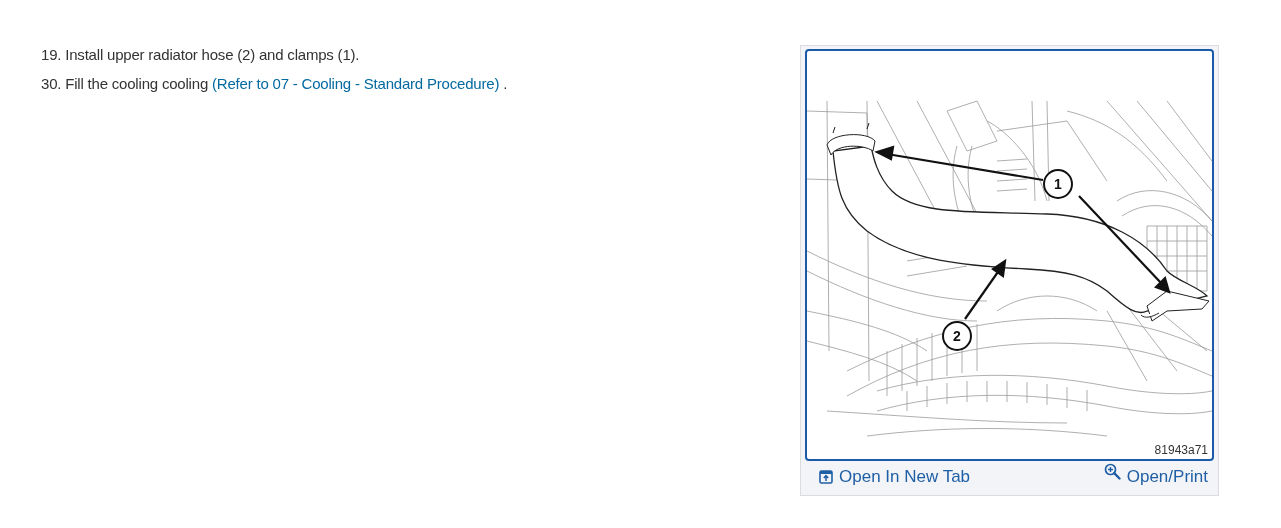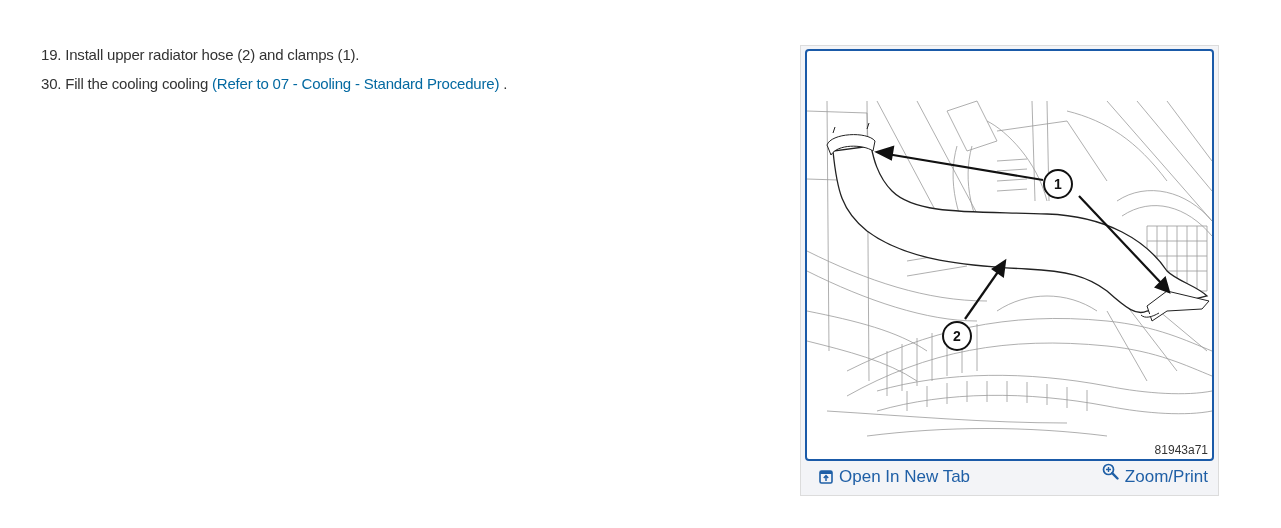--- a/index.html
+++ b/index.html
@@ -202,18 +202,18 @@
         <span>Open In New Tab</span>
       </div>
       <div class="action zoom-print">
         <span class="icon" style="align-self:flex-start;">
           <svg width="17" height="17" viewBox="0 0 17 17">
             <circle cx="6.5" cy="6.5" r="5" fill="none" stroke="#1f5fa6" stroke-width="1.7"></circle>
             <path d="M6.5 4 L6.5 9 M4 6.5 L9 6.5" stroke="#1f5fa6" stroke-width="1.4"></path>
             <path d="M10.2 10.2 L15.5 15.5" stroke="#1f5fa6" stroke-width="2.4" stroke-linecap="round"></path>
           </svg>
         </span>
-        <span style="margin-top:4px;">Zoom/Print</span>
+        <span style="margin-top:4px;">Open/Print</span>
       </div>
     </div>
   </div>
 
 </div>
 
 </body></html>

